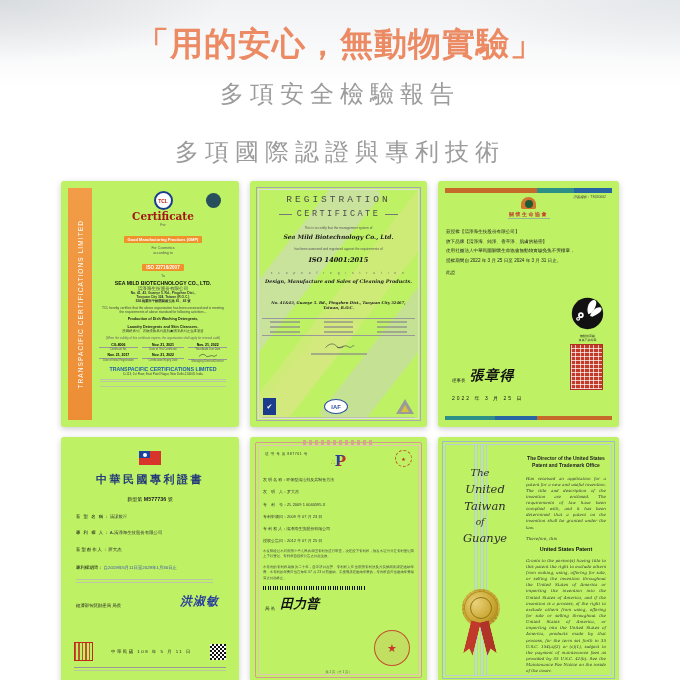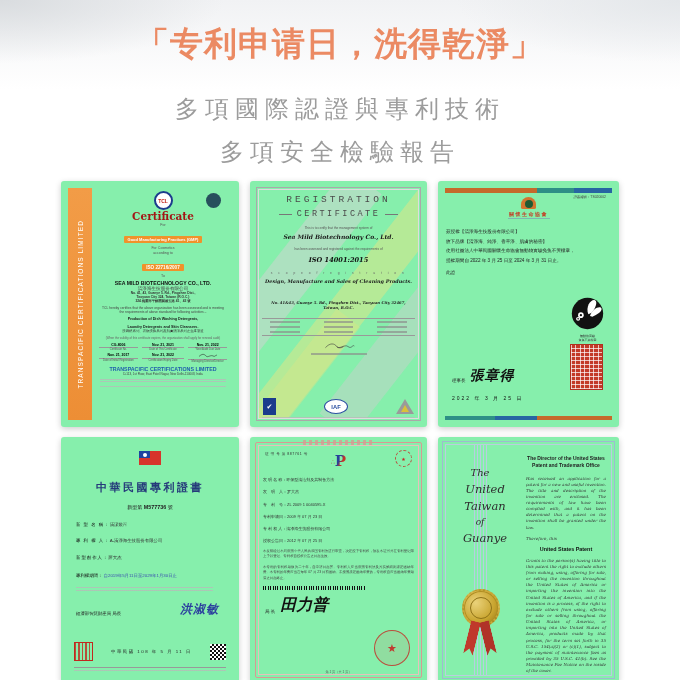--- a/index.html
+++ b/index.html
@@ -14,21 +14,21 @@
   }
   
   .header { text-align:center; padding-top:22px; }
   .title { font-size:33px; font-weight:700; color:#EB8A63; letter-spacing:1px; }
   .sub { font-size:24px; color:#9C9C9C; letter-spacing:6px; font-weight:400; }
   .sub.s1 { margin-top:26px; }
   .sub.s2 { margin-top:11px; }
   
   .grid { display:grid; grid-template-columns:178px 177px 181px; grid-auto-rows:246px;
           gap:10px 11px; justify-content:center; margin-top:13px; }
-  .cert { background:#86efac; border-radius:3px; box-shadow:0 2px 6px rgba(0,0,0,.20);
+  .cert { background:#bef264; border-radius:3px; box-shadow:0 2px 6px rgba(0,0,0,.20);
           position:relative; overflow:hidden; }
   .stripes { background:repeating-linear-gradient(180deg,#b9b9b9 0 .7px,transparent .7px 2.4px); opacity:.75; }
   .squiggle { display:block; margin:0 auto; }
   
   .c1 { display:flex; padding:7px; }
   .c1-side { width:24px; background:linear-gradient(180deg,#F29C47,#ED8E35);
              display:flex; align-items:center; justify-content:center; flex:none; }
   .c1-side span { writing-mode:vertical-rl; transform:rotate(180deg); color:#fff;
                   font-size:6.5px; letter-spacing:1.1px; white-space:nowrap; }
   .c1-main { flex:1; text-align:center; position:relative; padding:1px 2px 0 4px; }
@@ -120,21 +120,21 @@
   .c3-name { font-family:"DejaVu Serif",serif; font-size:14px; font-weight:bold;
              font-style:italic; letter-spacing:1px; color:#111; }
   .c3-date { position:absolute; left:14px; bottom:26px; font-size:5px; letter-spacing:2px; color:#111; }
   
   .c4 { text-align:center; padding:10px 12px; }
   .c4-flag { width:22px; height:14px; background:#D7342B; margin:4px auto 0; position:relative; }
   .c4-flag::before { content:""; position:absolute; left:0; top:0; width:11px; height:7px; background:#1D43A0; }
   .c4-flag::after { content:""; position:absolute; left:3.5px; top:1.5px; width:4px; height:4px;
                     background:#fff; border-radius:50%; }
   .c4-title { font-family:"DejaVu Serif",serif; font-size:11px; font-weight:bold;
-              color:#253A7A; letter-spacing:2.5px; margin-top:15px; }
+              color:#253A7A; letter-spacing:2.5px; margin-top:7px; }
   .c4-no { font-size:5px; margin-top:9px; color:#222; }
   .c4-no b { font-size:5.4px; }
   .c4-rows { text-align:left; margin:4px 0 0 3px; }
   .c4-row { font-size:4.4px; color:#333; margin-top:11.5px; }
   .c4-row .lb { letter-spacing:1px; color:#111; }
   .c4-term { margin-top:13px; font-size:4.4px; text-align:left; margin-left:3px; color:#111; }
   .c4-term .dt { color:#3A4FB0; }
   .c4-notes { margin:9px 14px 0 3px; }
   .c4-notes .stripes { height:2.2px; margin-top:1.6px; }
   .c4-iss { display:flex; align-items:flex-end; justify-content:space-between; margin:9px 8px 0 3px; }
@@ -167,21 +167,21 @@
           -webkit-background-clip:text; background-clip:text; color:transparent; }
   .c5-title { font-family:"DejaVu Serif",serif; font-size:9px; font-weight:bold;
               letter-spacing:4.5px; margin-top:5px; color:#111; text-align:center; }
   .c5-rows { text-align:left; margin:6px 0 0 13px; }
   .c5-row { font-size:4px; color:#333; margin-top:7.2px; }
   .c5-para { text-align:justify; margin:6px 13px 0; font-size:3.4px; color:#444; line-height:1.5; }
   .c5-barcode { height:4px; margin:5px 0 0 13px; width:58%;
                 background:repeating-linear-gradient(90deg,#111 0 1px,transparent 1px 2.4px); }
   .c5-sig { display:flex; align-items:flex-end; gap:5px; margin:5px 0 0 15px; }
   .c5-dir { font-size:4.5px; color:#222; padding-bottom:2px; }
-  .c5-name { font-family:"DejaVu Serif",serif; font-style:italic; font-weight:bold; font-size:16px; color:#111;text-align:center; }
+  .c5-name { font-family:"DejaVu Serif",serif; font-style:italic; font-weight:bold; font-size:13px; color:#111;text-align:center; }
   .c5-seal { position:absolute; right:17px; bottom:17px; width:36px; height:36px; border-radius:50%;
              border:1.6px solid rgba(198,40,35,.8); background:rgba(220,90,70,.12);
              display:flex; align-items:center; justify-content:center; color:rgba(198,40,35,.9); font-size:11px; }
   .c5-foot { position:absolute; bottom:9px; left:0; right:0; text-align:center; font-size:3.2px; color:#555; }
   
   .c6-frame { position:absolute; inset:4px; border:1px solid #9FB9D0; }
   .c6-frame2 { position:absolute; inset:7px; border:.5px solid #BACDDE; }
   .c6-ribbon { position:absolute; left:36px; top:8px; bottom:8px; width:13px;
                background:repeating-linear-gradient(90deg,#B7CEE0 0 1px, transparent 1px 3px); }
   .c6-script { position:absolute; left:9px; top:28px; width:66px; text-align:center;
@@ -201,23 +201,23 @@
   .c6-p { font-family:"DejaVu Serif",serif; font-style:italic; font-size:4.1px;
           text-align:justify; color:#333; margin-top:6px; line-height:1.5; }
   .c6-therefore { font-family:"DejaVu Serif",serif; font-style:italic; font-size:4.1px;
                   text-align:left; margin-top:5px; color:#333; }
   .c6-grant { font-size:5.4px; font-weight:bold; color:#111; margin-top:5px; }
 </style>
 </head>
 <body>
 
 <div class="header">
-  <div class="title">「专利申请日，洗得乾淨」</div>
+  <div class="title">「用的安心，無動物實驗」</div>
+  <div class="sub s2">多項安全檢驗報告</div>
   <div class="sub s1">多項國際認證與專利技術</div>
-  <div class="sub s2">多項安全檢驗報告</div>
 </div>
 
 <div class="grid">
 
   <div class="cert c1">
     <div class="c1-side">
       <span>TRANSPACIFIC CERTIFICATIONS LIMITED</span>
     </div>
     <div class="c1-main">
       <div class="c1-seal"></div>

